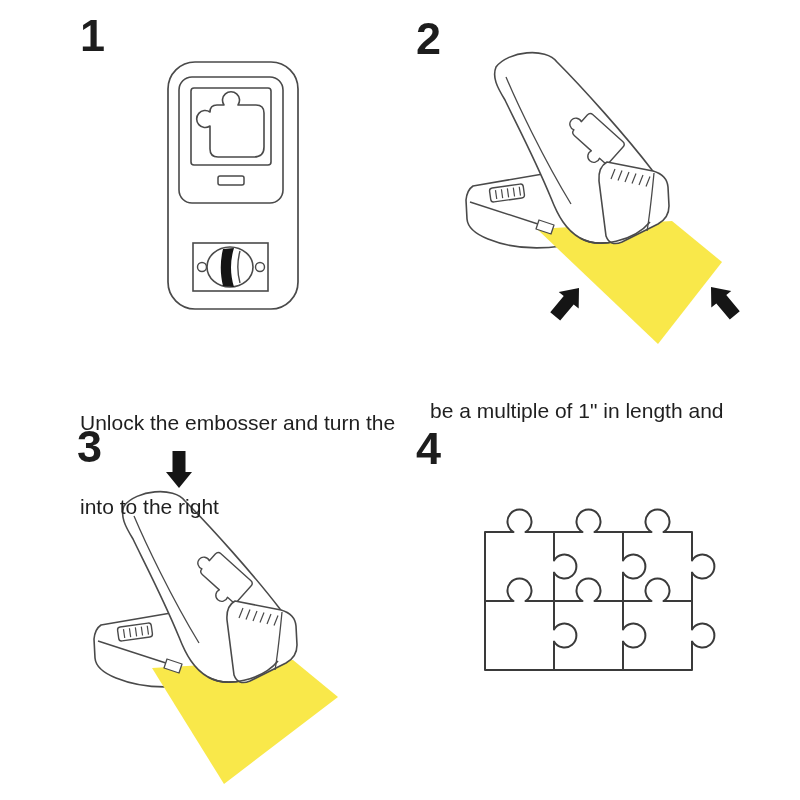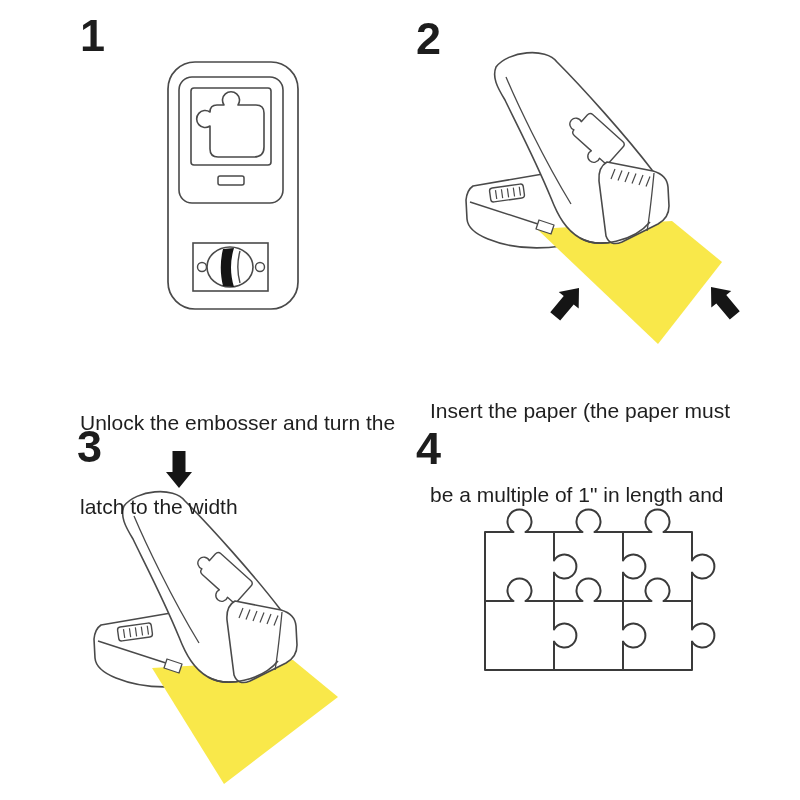--- a/index.html
+++ b/index.html
@@ -90,25 +90,24 @@
     </g>
   </svg>
 
   <div class="step-num" style="left:80px;top:13px">1</div>
   <div class="step-num" style="left:416px;top:16px">2</div>
   <div class="step-num" style="left:77px;top:424px">3</div>
   <div class="step-num" style="left:416px;top:426px">4</div>
 
   <div class="caption" style="left:80px;top:353px">
     <div>Unlock the embosser and turn the</div>
-    <div>latch to the width</div>
+    <div>into to the right</div>
   </div>
 
   <div class="caption" style="left:430px;top:341px">
-    <div>Insert the paper (the paper must</div>
     <div>be a multiple of 1" in length and</div>
   </div>
 
   <div class="caption" style="left:70px;top:749px">
     
   </div>
 
   <div class="caption" style="left:435px;top:749px">
     
   </div>

